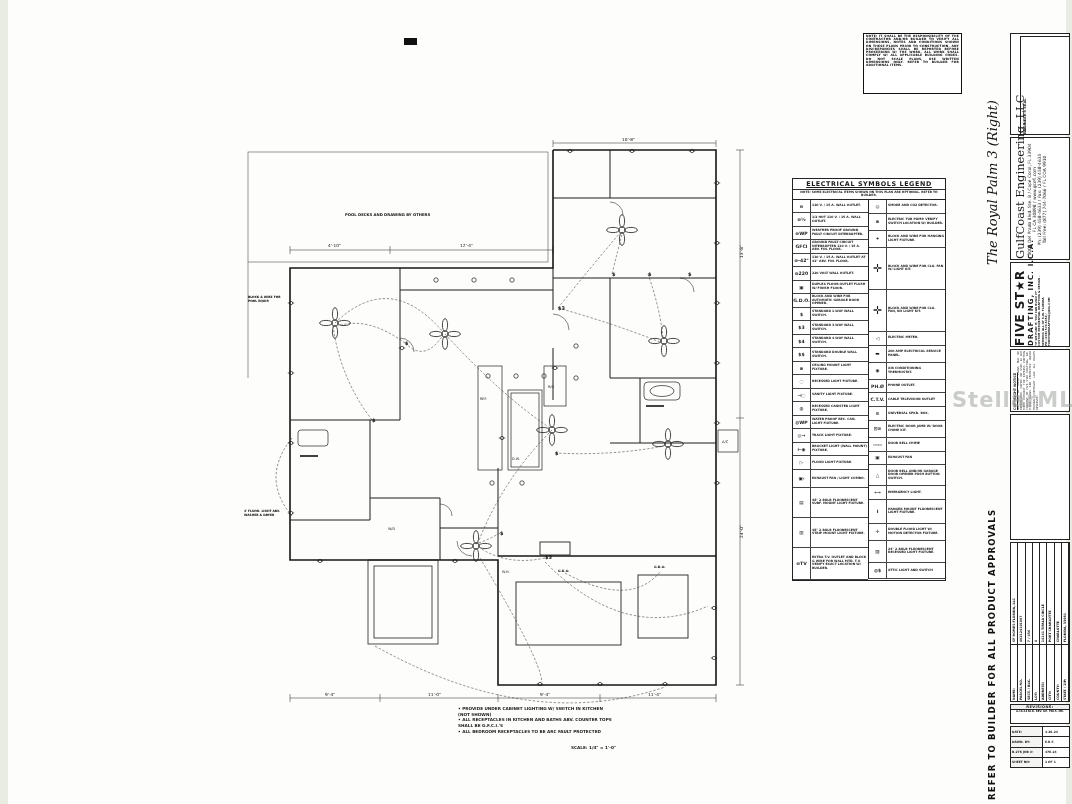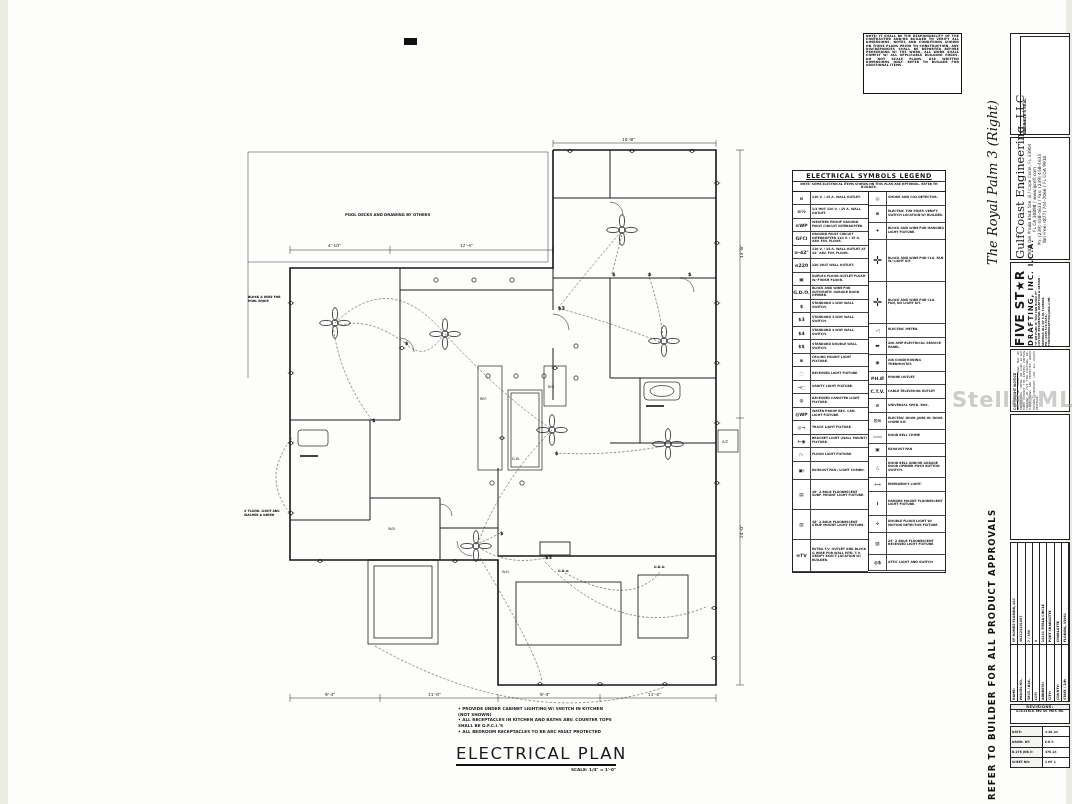--- a/index.html
+++ b/index.html
@@ -11,21 +11,21 @@
   .box{border:1px solid #222;background:#fff;box-sizing:border-box;}
   
   #gen-note{left:855px;top:33px;width:93px;height:57px;border:1px solid #111;background:#fff;
             font-size:3px;line-height:1.08;font-weight:bold;color:#000;padding:1px 2px;overflow:hidden;
             text-align:justify;letter-spacing:.2px;}
   
   .script{font-family:"DejaVu Serif",serif;font-style:italic;font-size:13px;white-space:nowrap;color:#111;}
   
   .refer{font-weight:bold;font-size:8.6px;letter-spacing:1.1px;white-space:nowrap;color:#111;}
   
-  #legend{left:784px;top:170px;width:154px;height:403px;border:1px solid #222;background:#fff;box-sizing:border-box;}
+  #legend{left:784px;top:178px;width:154px;height:403px;border:1px solid #222;background:#fff;box-sizing:border-box;}
   #legend .lg-title{font-size:6.4px;font-weight:bold;text-align:center;letter-spacing:.6px;
                     border-bottom:.5px solid #333;padding:1px 0;text-decoration:underline;}
   #legend .lg-note{font-size:3px;font-weight:bold;text-align:center;line-height:1.15;border-bottom:1px solid #222;padding:1px 2px;}
   .lg-cols{display:flex;height:calc(100% - 22px);}
   .lg-col{width:50%;display:flex;flex-direction:column;border-right:1px solid #222;box-sizing:border-box;}
   .lg-col:last-child{border-right:none;}
   .lg-row{display:flex;border-bottom:.5px solid #444;flex:1 0 auto;min-height:13.5px;align-items:center;box-sizing:border-box;}
   .lg-sym{width:17px;min-width:17px;text-align:center;font-size:4.6px;border-right:.5px solid #444;
           align-self:stretch;display:flex;align-items:center;justify-content:center;font-weight:bold;}
   .lg-desc{font-size:3.1px;font-weight:bold;line-height:1.2;padding:.5px 1px;}
@@ -524,21 +524,20 @@
     </div>
   </div>
 
   <div class="abs" id="plan-notes">
 
   <div><span>• PROVIDE UNDER CABINET LIGHTING W/ SWITCH IN KITCHEN (NOT SHOWN)</span></div>
       <div><span>• ALL RECEPTACLES IN KITCHEN AND BATHS ABV. COUNTER TOPS SHALL BE G.F.C.I.'S</span></div>
       <div><span>• ALL BEDROOM RECEPTACLES TO BE ARC FAULT PROTECTED</span></div>
     </div>
   <div class="abs" id="plan-title">
-    <div class="t">ELECTRICAL PLAN</div>
     <div class="s">SCALE: 1/4" = 1'-0"</div>
   </div>
 
   <div class="rot" style="left:974px;top:35px;width:230px;height:24px;transform:translateY(230px) rotate(-90deg);">
     <span class="script">The Royal Palm 3 (Right)</span>
   </div>
 
   <div class="rot" style="left:972px;top:538px;width:262px;height:22px;transform:translateY(262px) rotate(-90deg);">
     <span class="refer">REFER TO BUILDER FOR ALL PRODUCT APPROVALS</span>
   </div>

